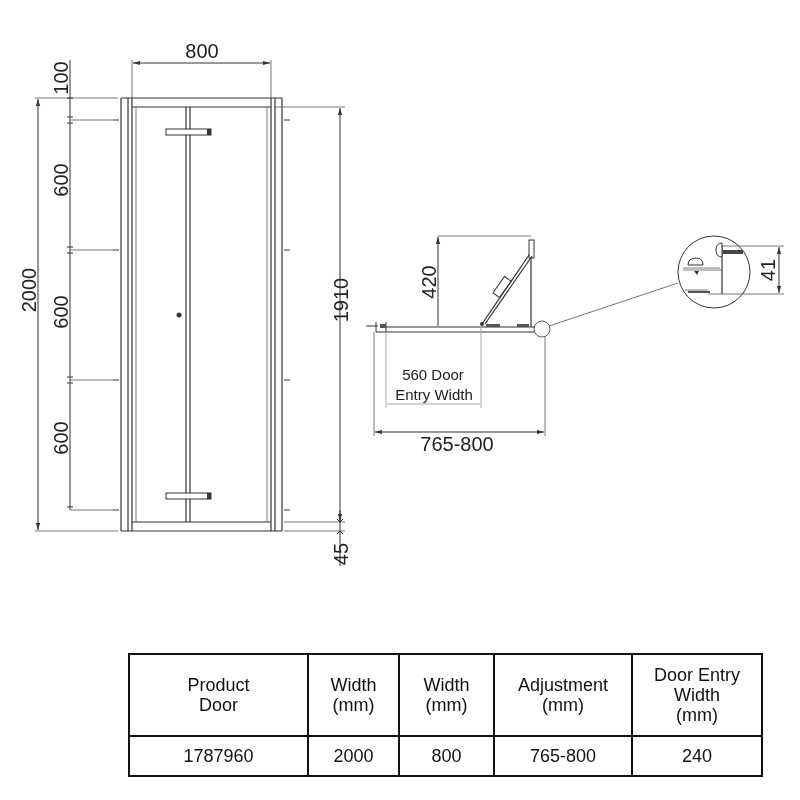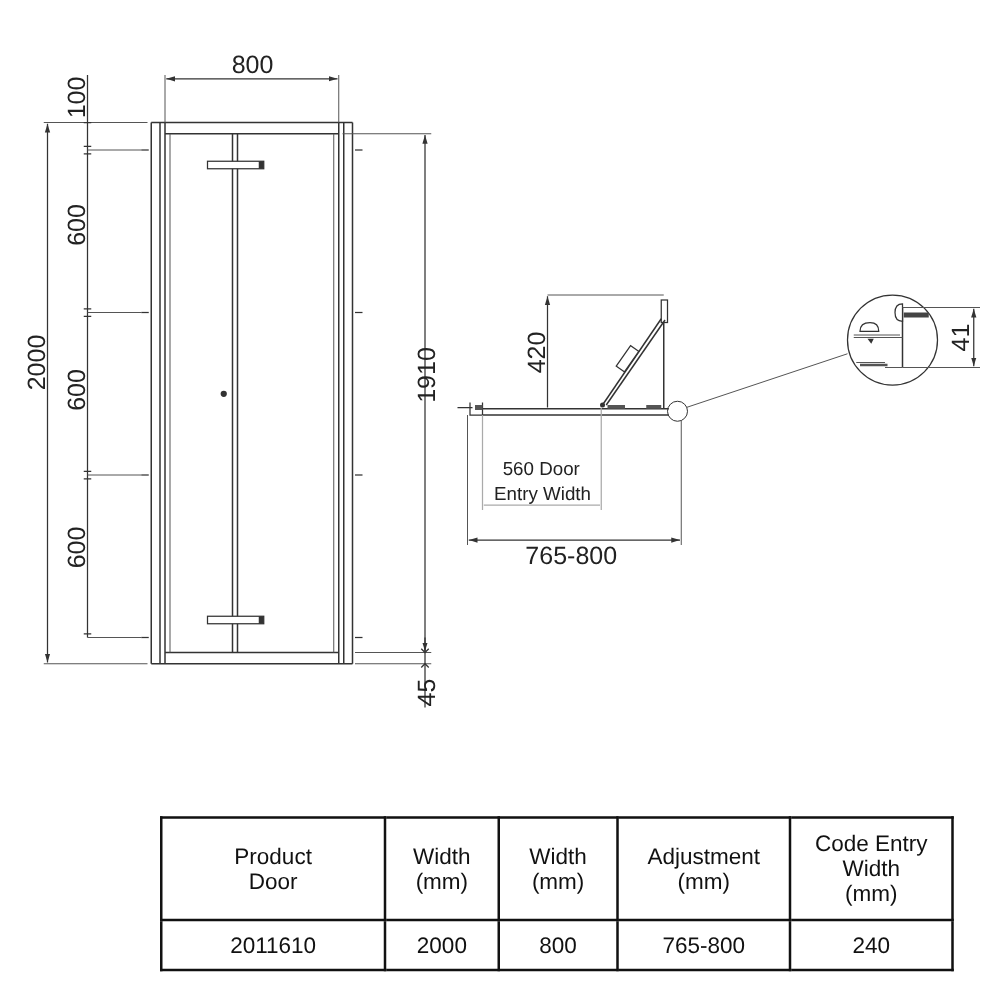--- a/index.html
+++ b/index.html
@@ -196,28 +196,28 @@
       </th>
       <th class="c2">
         <span class="hdr-line">Width</span>
         <span class="hdr-line">(mm)</span>
       </th>
       <th class="c3">
         <span class="hdr-line">Adjustment</span>
         <span class="hdr-line">(mm)</span>
       </th>
       <th class="c4">
-        <span class="hdr-line">Code Entry</span>
+        <span class="hdr-line">Door Entry</span>
         <span class="hdr-line">Width</span>
         <span class="hdr-line">(mm)</span>
       </th>
     </tr>
   </thead>
   <tbody>
     <tr>
-      <td>2011610</td>
+      <td>1787960</td>
       <td>2000</td>
       <td>800</td>
       <td>765-800</td>
       <td>240</td>
     </tr>
   </tbody>
 </table>
 
 </body></html>

